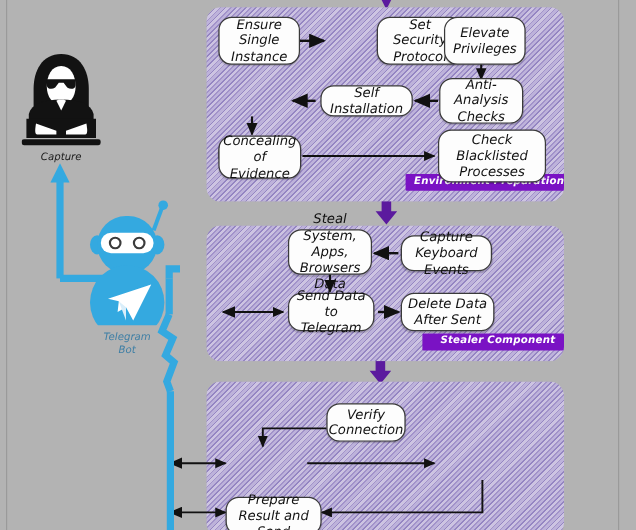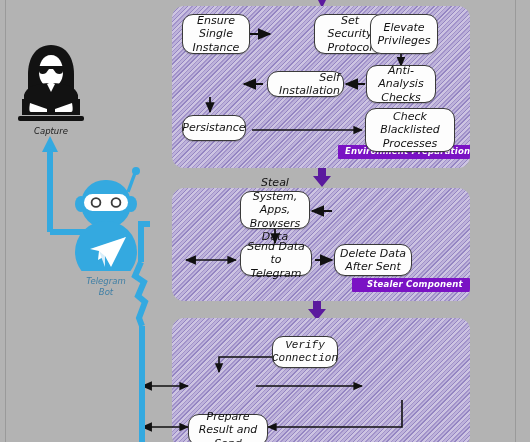--- a/index.html
+++ b/index.html
@@ -206,25 +206,27 @@
   <div class="actor-label telegram" style="left:68px;top:276px;width:76px;">
     <div>Telegram</div>
     <div>Bot</div>
   </div>
 
   <div class="node" style="left:182px;top:14px;width:68px;height:40px;">Ensure Single Instance</div>
   <div class="node" style="left:293px;top:14px;width:72px;height:40px;margin-left:21px;">Set Security Protocol</div>
   <div class="node" style="left:370px;top:14px;width:68px;height:40px;">Elevate Privileges</div>
 
   <div class="node" style="left:366px;top:65px;width:70px;height:38px;">Anti-Analysis Checks</div>
-  <div class="node" style="left:267px;top:71px;width:77px;height:26px;text-align:right;">Self Installation</div>
+  <div class="node" style="left:267px;top:71px;width:77px;height:26px;">Self Installation</div>
   <div class="node" style="left:182px;top:71px;width:64px;height:26px;margin-top:44px;">Persistance</div>
 
+  <div class="node" style="left:182px;top:113px;width:69px;height:36px;">Concealing of Evidence</div>
   <div class="node" style="left:365px;top:108px;width:90px;height:44px;">Check Blacklisted Processes</div>
 
   <div class="node" style="left:240px;top:191px;width:70px;height:38px;">Steal System, Apps, Browsers Data</div>
+  <div class="node" style="left:334px;top:196px;width:76px;height:30px;">Capture Keyboard Events</div>
   <div class="node" style="left:240px;top:244px;width:72px;height:32px;">Send Data to Telegram</div>
   <div class="node" style="left:334px;top:244px;width:78px;height:32px;">Delete Data After Sent</div>
 
-  <div class="node" style="left:272px;top:336px;width:66px;height:32px;font-family:Liberation Mono, monospace;">Verify Connection</div>
+  <div class="node" style="left:272px;top:336px;width:66px;height:32px;">Verify Connection</div>
   <div class="node" style="left:188px;top:414px;width:80px;height:32px;">Prepare Result and Send</div>
 
 </div>
 
 </body></html>

